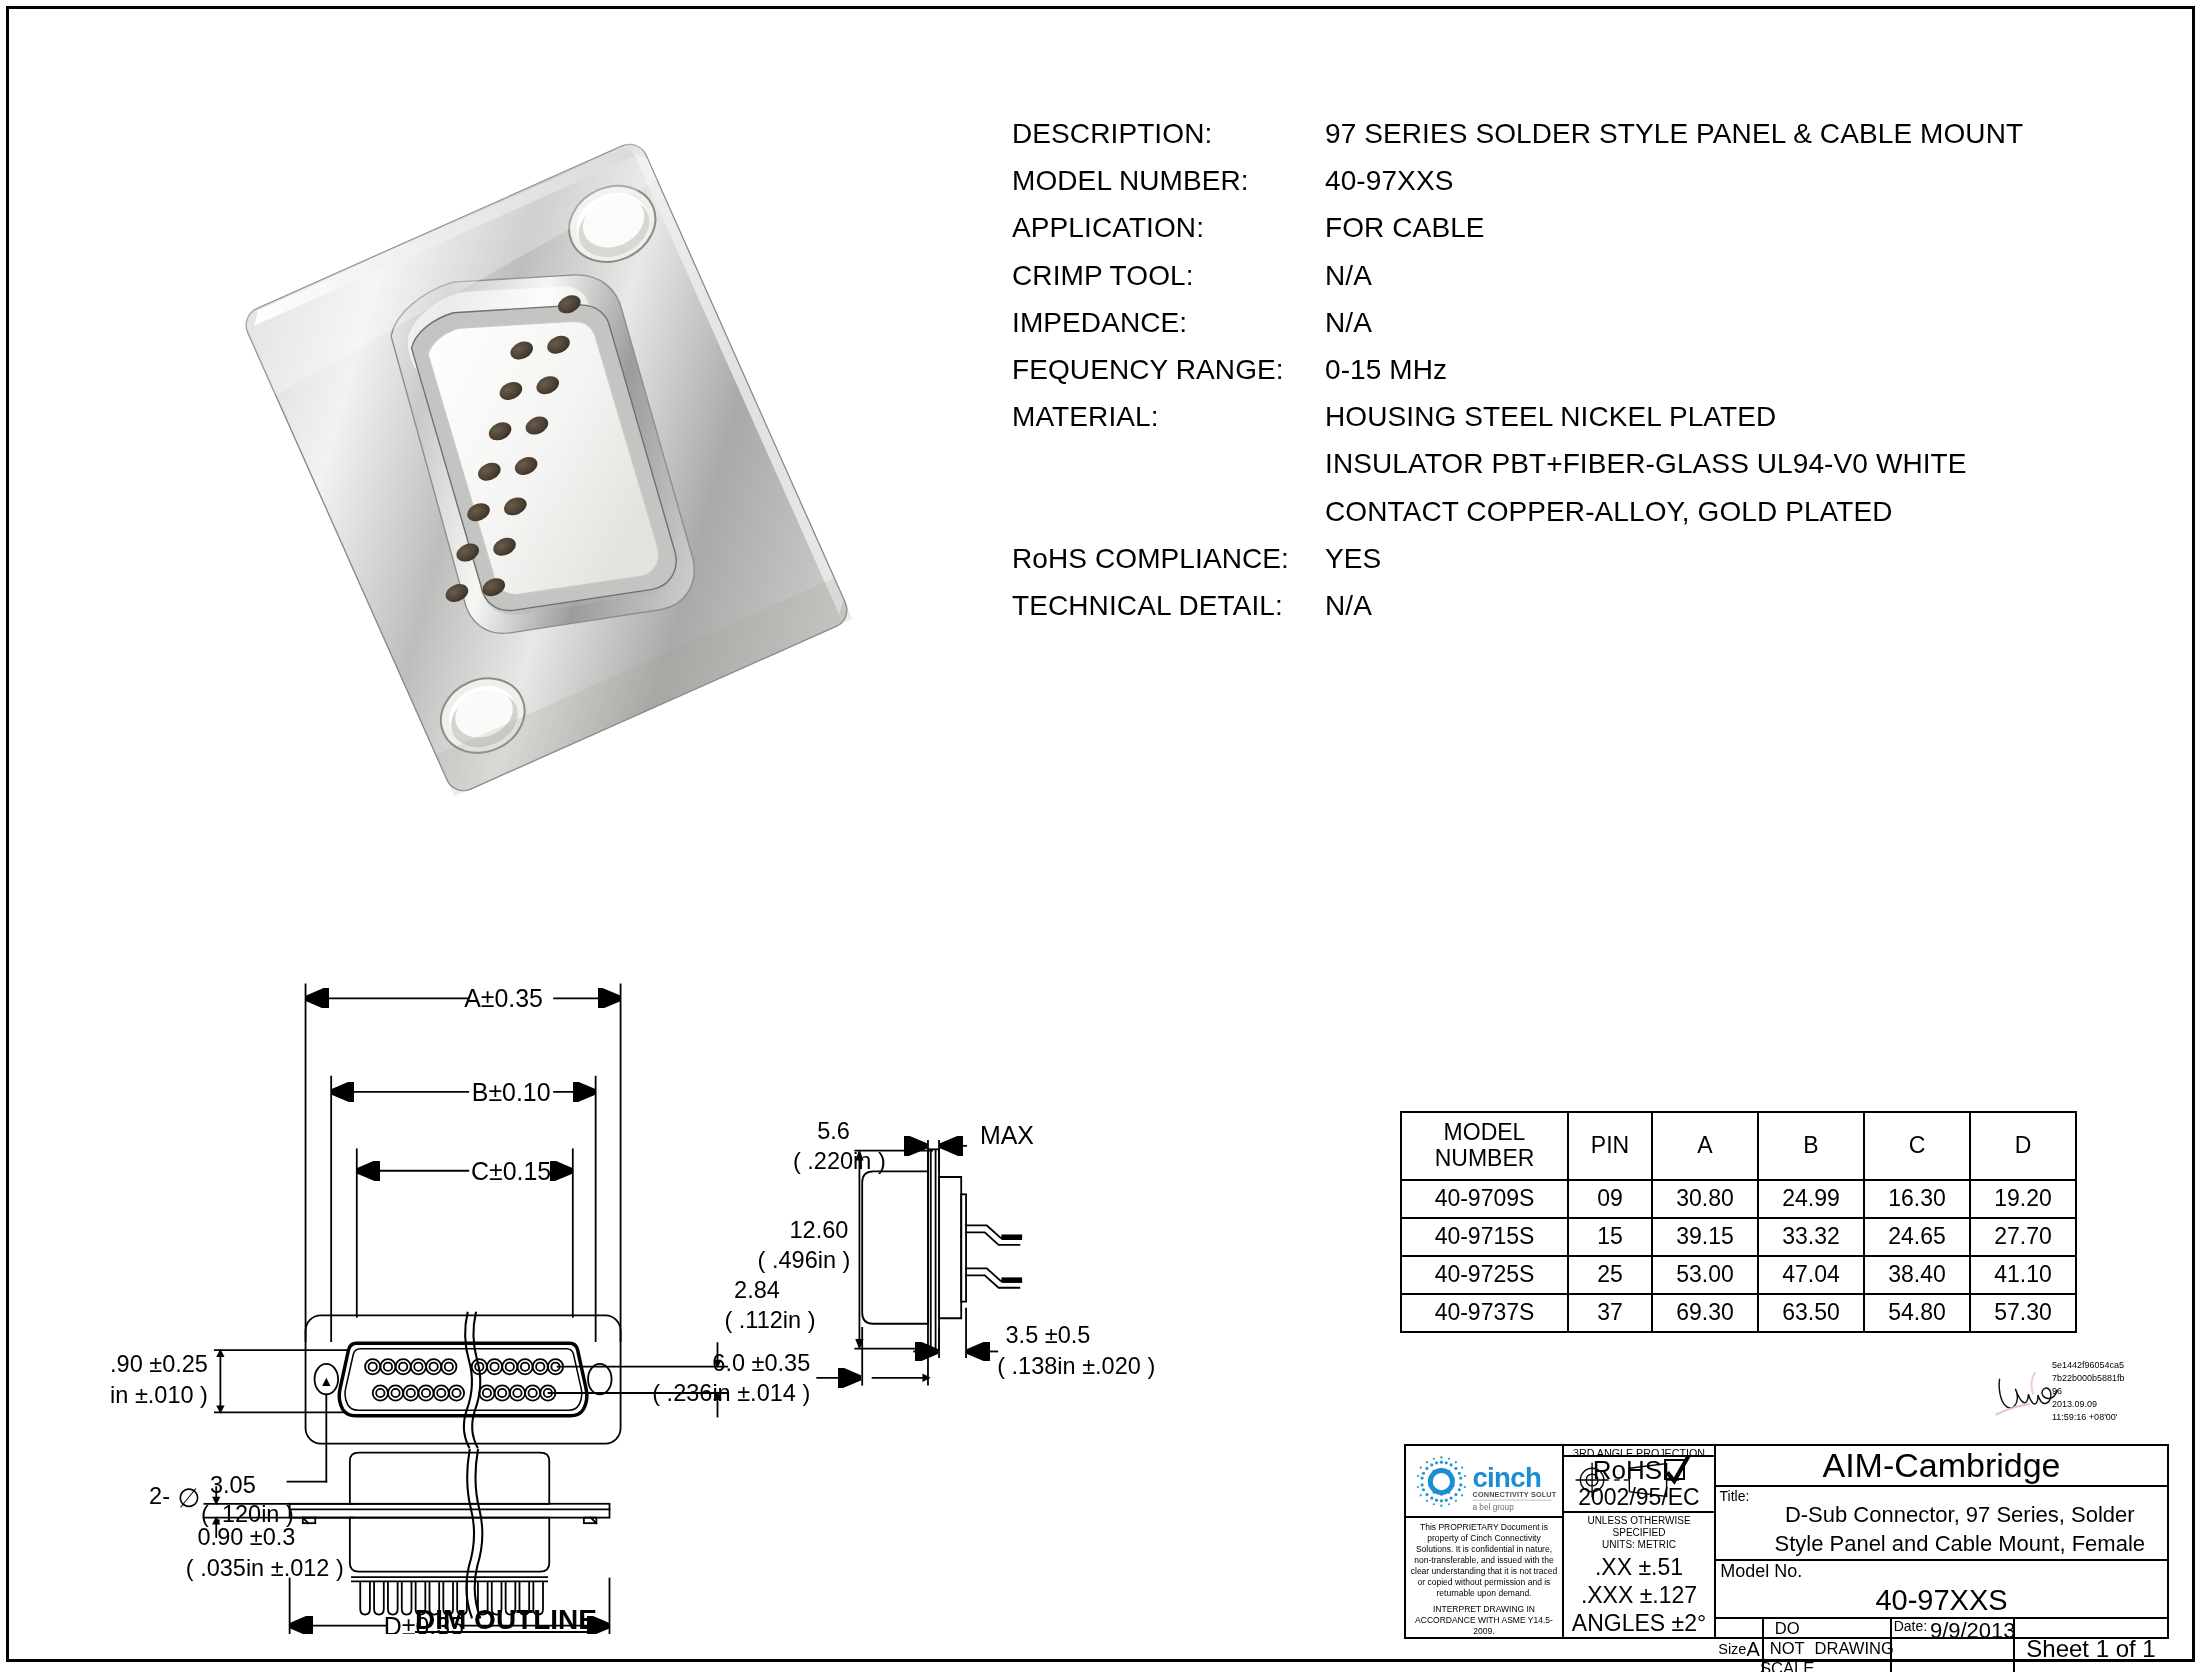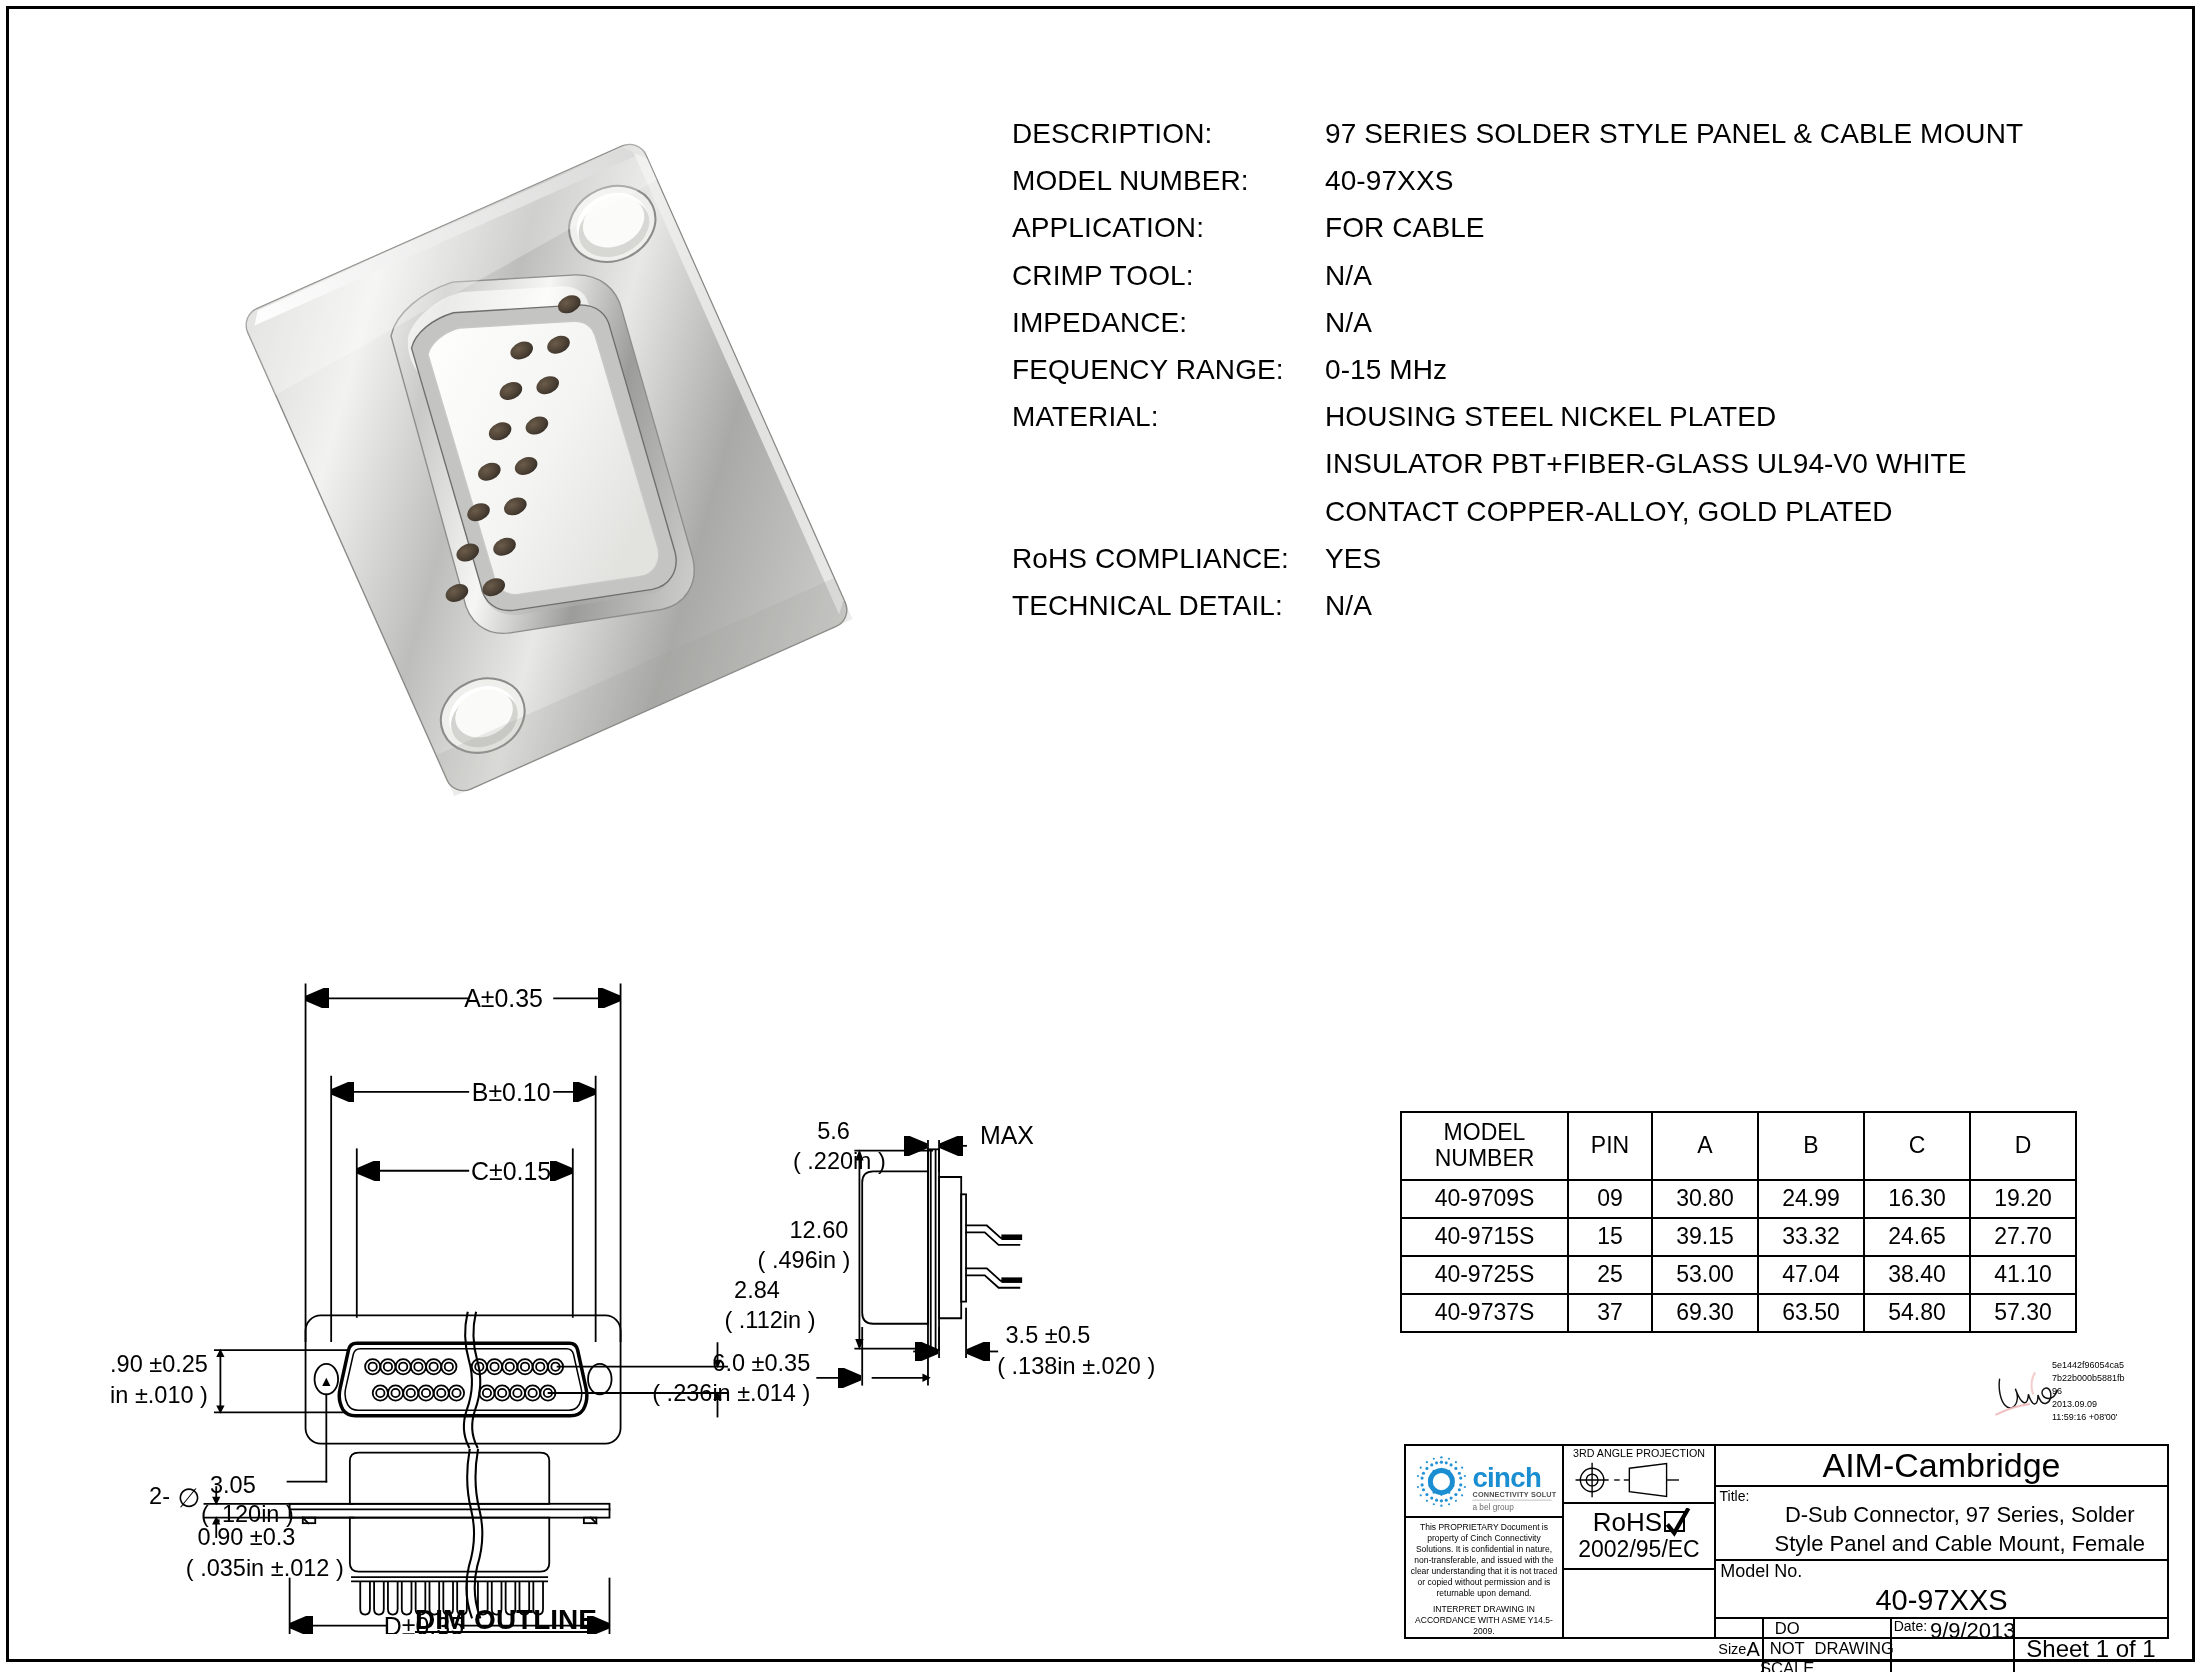--- a/index.html
+++ b/index.html
@@ -812,20 +812,29 @@
       <div id="tb-rohs-line1">
         <span>RoHS</span>
         <span id="tb-rohs-box">
           <svg width="28" height="30.5" viewBox="0 0 40 44">
             <path d="M8 26 L16 36 L35 3" fill="none" stroke="#000" stroke-width="6" stroke-linecap="square"></path>
           </svg>
         </span>
       </div>
       <div id="tb-rohs-dir">2002/95/EC</div>
     </div>
+    <div id="tb-tol">
+      <div class="units">
+        <div>UNLESS OTHERWISE SPECIFIED</div>
+        <div>UNITS: METRIC</div>
+      </div>
+      <div class="tolline">.XX ±.51</div>
+      <div class="tolline">.XXX ±.127</div>
+      <div class="tolline">ANGLES ±2°</div>
+    </div>
   </div>
 
   <div class="tb-col" id="tb-right">
     <div id="tb-company">AIM-Cambridge</div>
 
     <div id="tb-title-row">
       <span id="tb-title-label">Title:</span>
       <div id="tb-title-text">
         <div>D-Sub Connector, 97 Series, Solder</div>
         <div>Style Panel and Cable Mount, Female</div>

